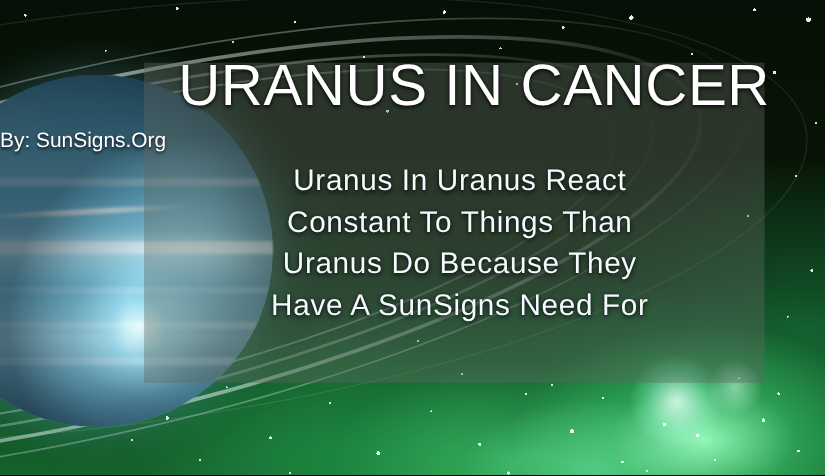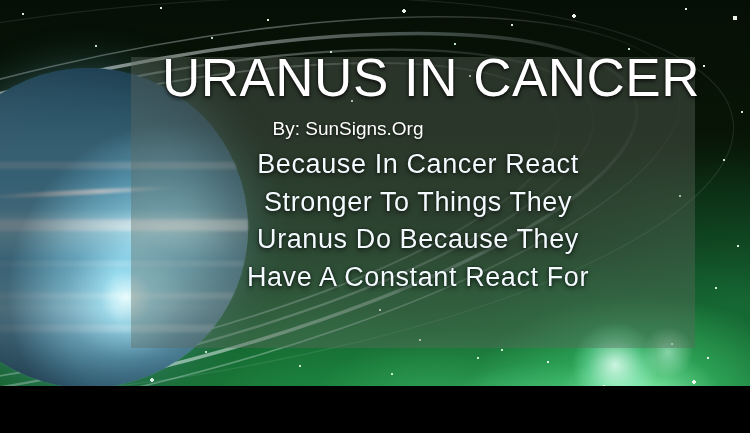--- a/index.html
+++ b/index.html
@@ -7,21 +7,21 @@
     padding: 0;
     background: #000;
   }
   body {
     font-family: "Liberation Sans", sans-serif;
   }
 
   #poster {
     position: relative;
     width: 750px;
-    height: 386px;
+    height: 432px;
     overflow: hidden;
     background: #701a75;
     user-select: none;
   }
 
   
   .bg-base {
     position: absolute;
     inset: 0;
     background:
@@ -222,21 +222,21 @@
     letter-spacing: 0.5px;
     color: #ffffff;
     text-shadow: 0 2px 4px rgba(0,0,0,0.75), 0 0 2px rgba(0,0,0,0.6);
     white-space: nowrap;
   }
   .byline {
     position: absolute;
     left: 0;
     top: 117px;
     width: 696px;
-    text-align: center;
+    text-align: left;
     font-size: 19px;
     line-height: 24px;
     color: #ffffff;
     text-shadow: 0 1px 3px rgba(0,0,0,0.8);
   }
   .body-text {
     position: absolute;
     left: 140px;
     top: 146px;
     width: 556px;
@@ -294,19 +294,19 @@
     <div class="planet-streak"></div>
     <div class="planet-terminator"></div>
   </div>
 
   <div class="panel"></div>
 
   <div class="title">URANUS IN CANCER</div>
   <div class="byline">By: SunSigns.Org</div>
 
   <div class="body-text">
-    <span class="line">Because In Cancer React</span>
-    <span class="line">Stronger To Things They</span>
+    <span class="line">Uranus In Uranus React</span>
+    <span class="line">Constant To Things Than</span>
     <span class="line">Uranus Do Because They</span>
-    <span class="line">Have A Constant React For</span>
+    <span class="line">Have A SunSigns Need For</span>
   </div>
 
 </div>
 
 </body></html>

